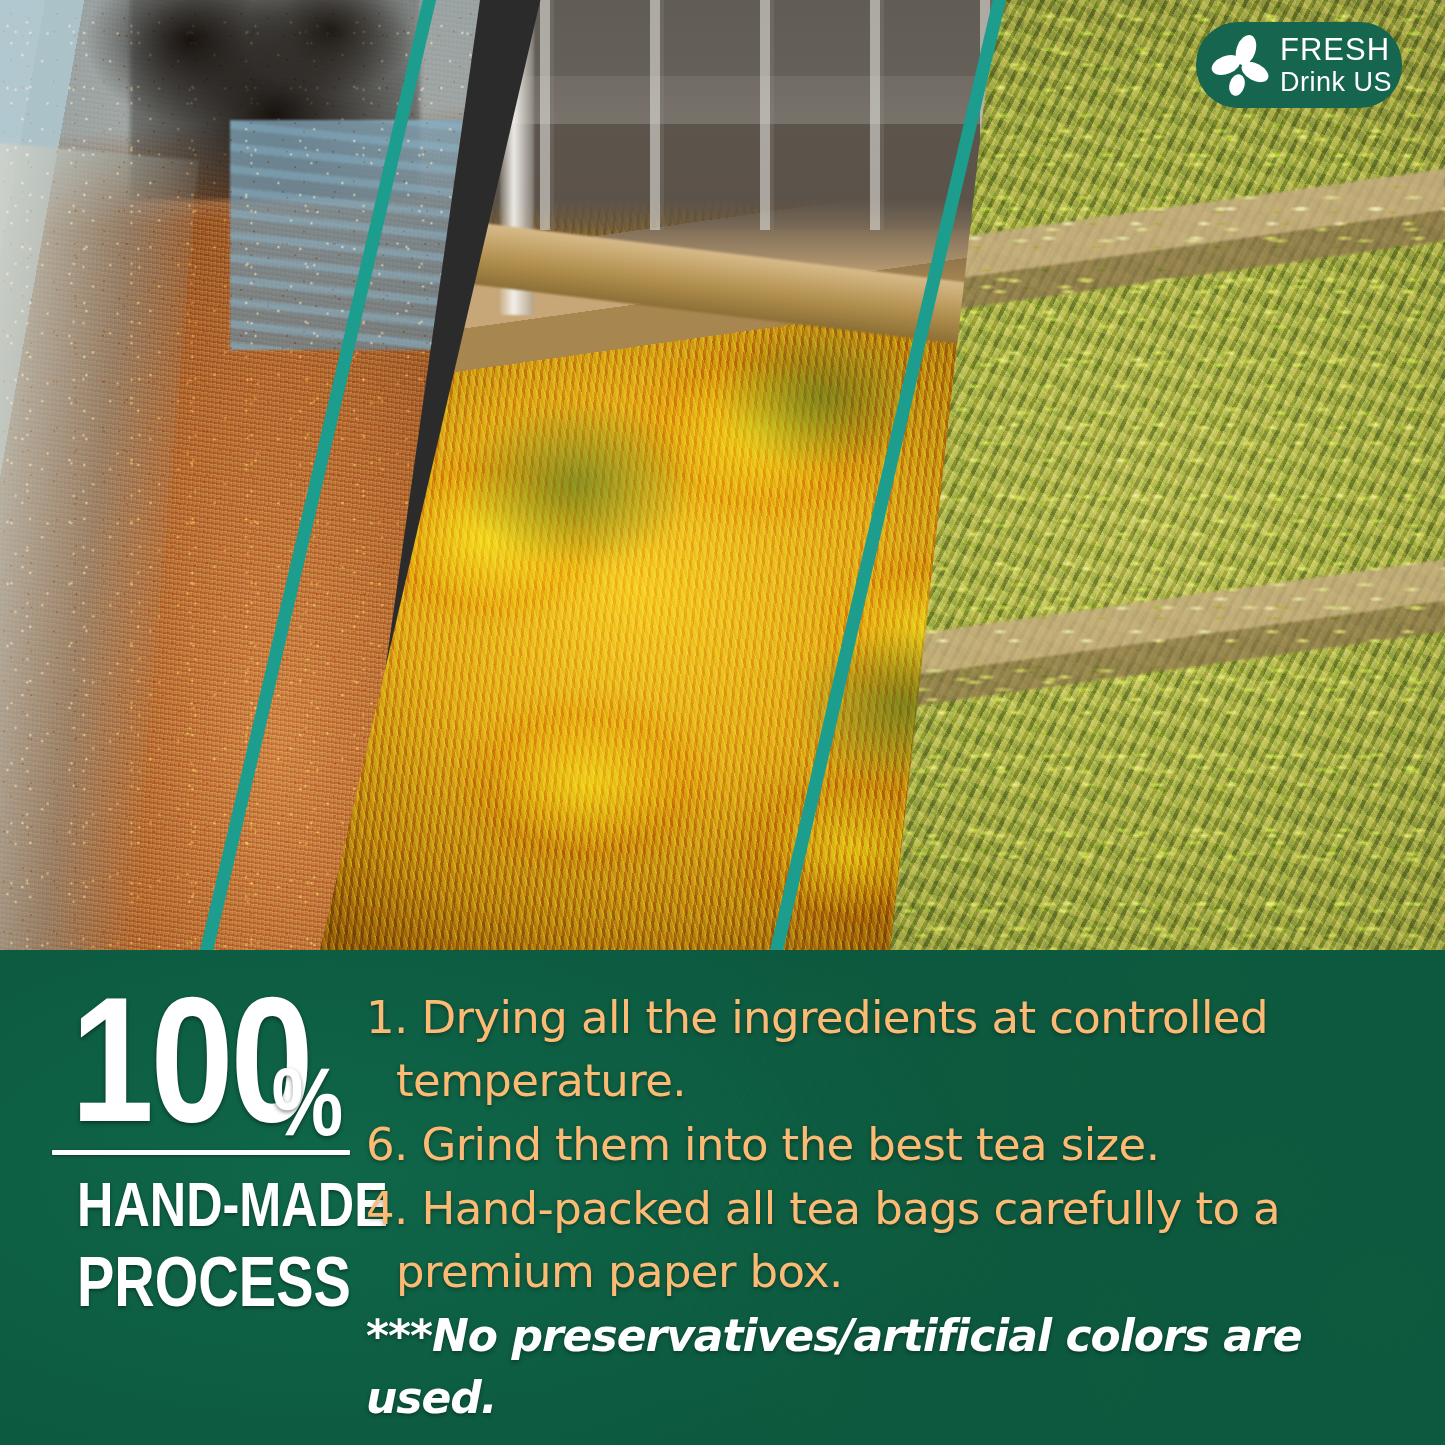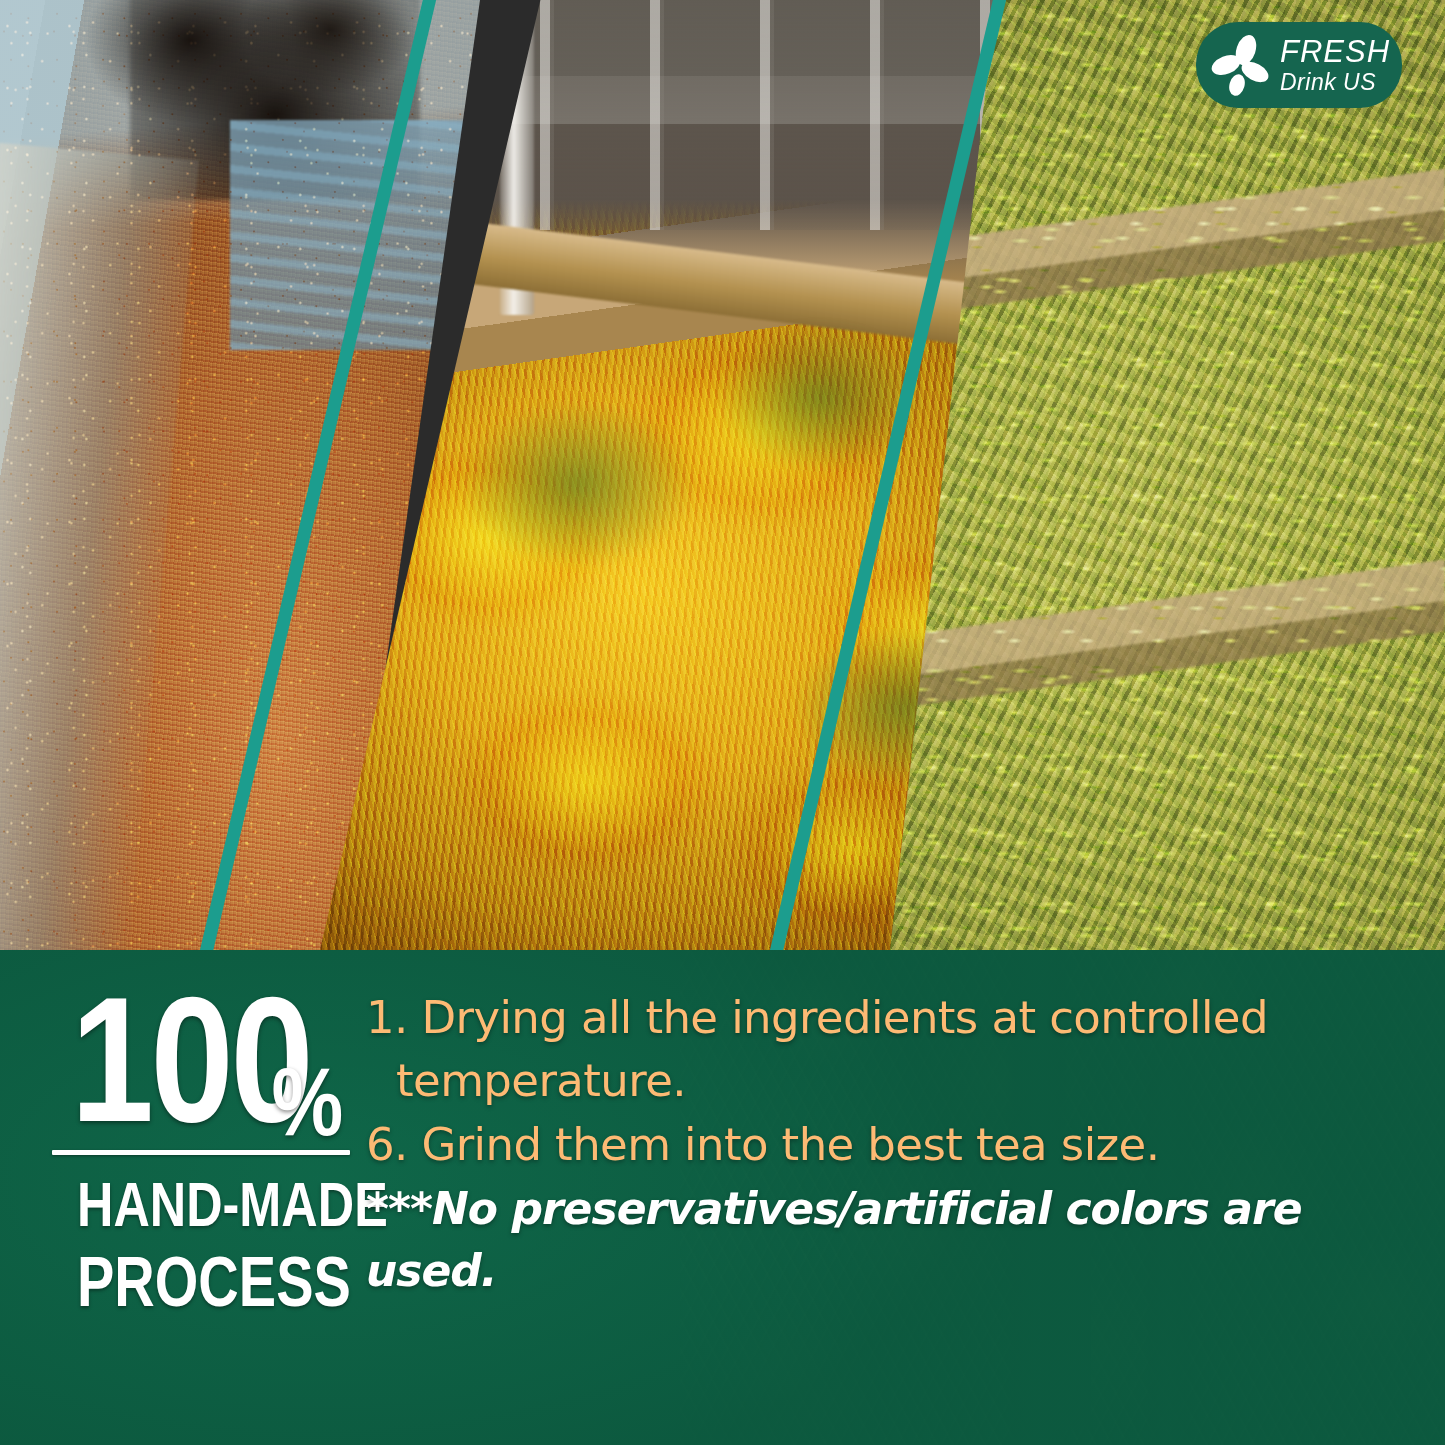--- a/index.html
+++ b/index.html
@@ -277,21 +277,20 @@
     top: 22px;
     width: 206px;
     height: 86px;
     background: #15654F;
     border-radius: 42px;
     z-index: 10;
     display: flex;
     align-items: center;
     padding-left: 14px;
     box-sizing: border-box;
-    font-style: italic;
   }
   .logo-mark {
     width: 64px;
     height: 62px;
     flex: 0 0 64px;
     position: relative;
   }
   .logo-text {
     margin-left: 6px;
     line-height: 1;
@@ -300,21 +299,21 @@
     display: block;
     color: #ffffff;
     font-size: 31px;
     font-weight: normal;
     letter-spacing: 1px;
     font-family: "Liberation Sans", sans-serif;
   }
   .logo-drink {
     display: block;
     color: #ffffff;
-    font-size: 23px;
+    font-size: 27px;
     font-weight: normal;
     letter-spacing: .5px;
     margin-top: 4px;
     font-family: "Liberation Sans", sans-serif;
   }
 
   
   .bottom-panel {
     position: absolute;
     left: 0;
@@ -524,16 +523,17 @@
   <div class="badge">
     <div class="badge-percent"><span>100</span><span class="pct-sign">%</span></div>
     <div class="badge-rule"></div>
     <div class="badge-line">HAND-MADE</div>
     <div class="badge-line process">PROCESS</div>
   </div>
 
   <div class="steps">
     <div class="step">1. Drying all the ingredients at controlled temperature.</div>
     <div class="step">6. Grind them into the best tea size.</div>
+    <div class="step">4. Hand-packed all tea bags carefully to a premium paper box.</div>
     <div class="step-note">***No preservatives/artificial colors are used.</div>
   </div>
 
 </div>
 
 </body></html>

